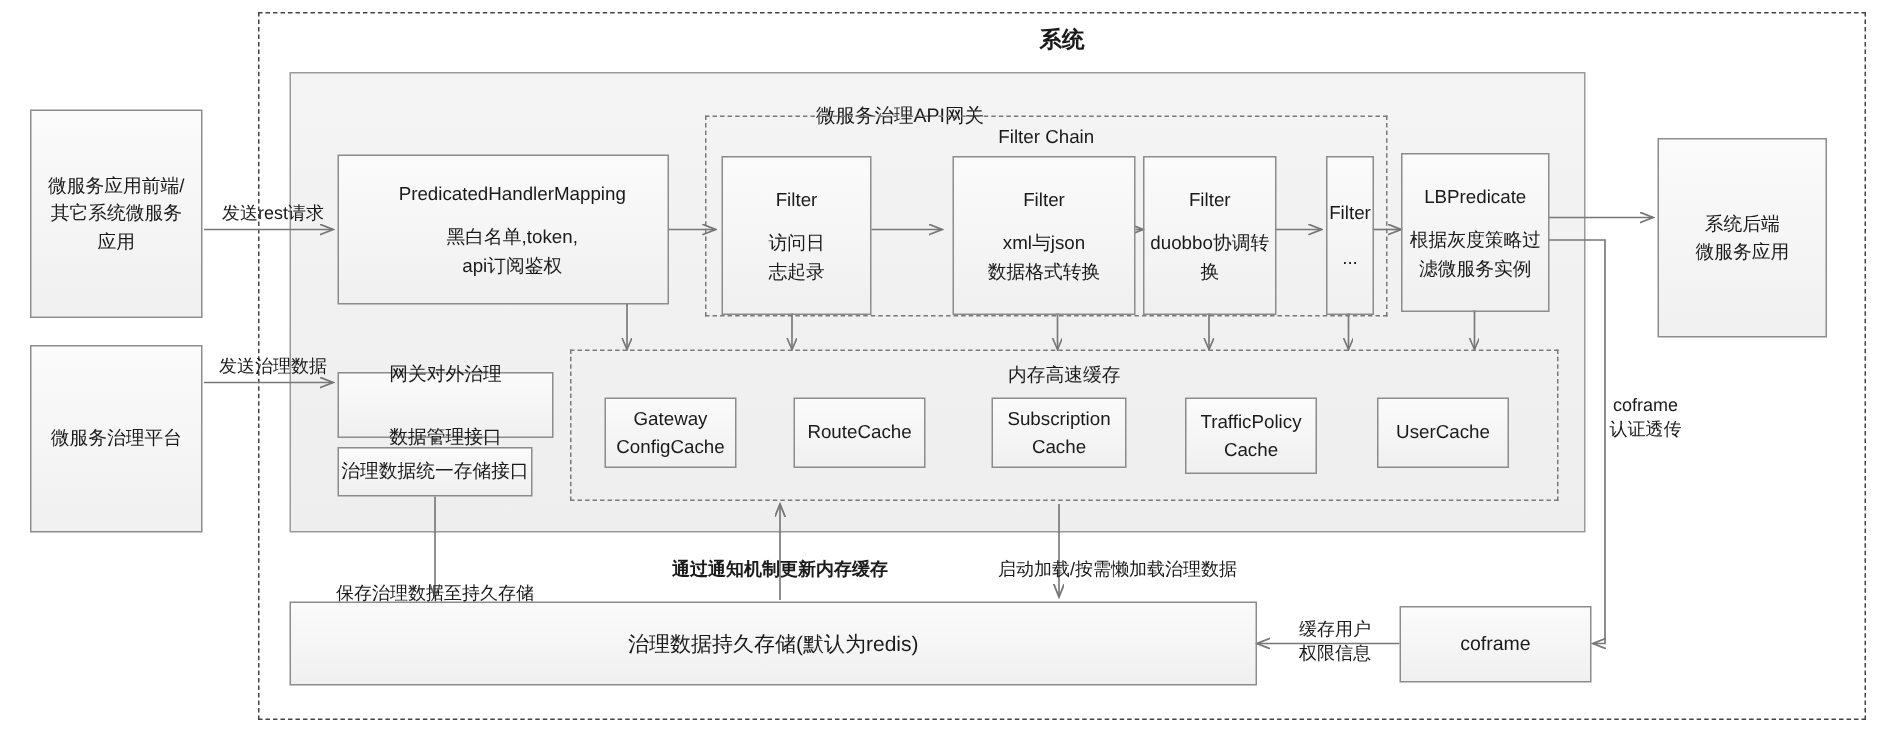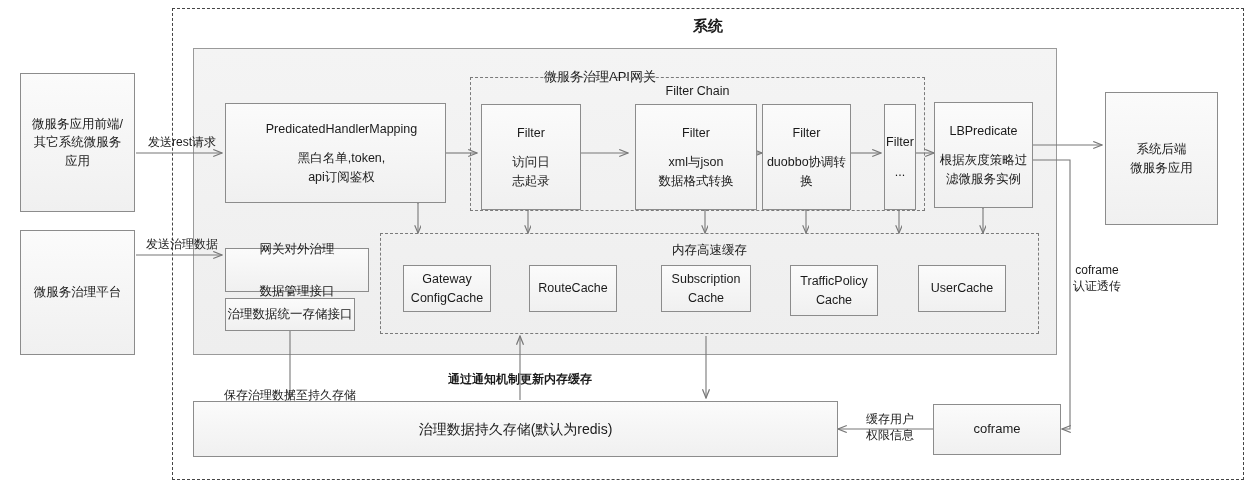--- a/index.html
+++ b/index.html
@@ -190,20 +190,21 @@
   </div>
 
   <div class="box" style="left:193px;top:401px;width:645px;height:56px;font-size:14px;">
     <span>治理数据持久存储(默认为redis)</span>
   </div>
 
   <div class="elabel" style="left:142px;top:134px;width:80px;">发送rest请求</div>
   <div class="elabel" style="left:139px;top:236px;width:86px;">发送治理数据</div>
   <div class="elabel" style="left:190px;top:371px;width:200px;margin-top:16px;">保存治理数据至持久存储</div>
   <div class="elabel" style="left:412px;top:371px;width:216px;font-weight:bold;">通过通知机制更新内存缓存</div>
+  <div class="elabel" style="left:627px;top:371px;width:236px;">启动加载/按需懒加载治理数据</div>
   <div class="elabel" style="left:1062px;top:262px;width:70px;">
     <div>coframe</div>
     <div>认证透传</div>
   </div>
   <div class="elabel" style="left:853px;top:411px;width:74px;">
     <div>缓存用户</div>
     <div>权限信息</div>
   </div>
 
 </div>

